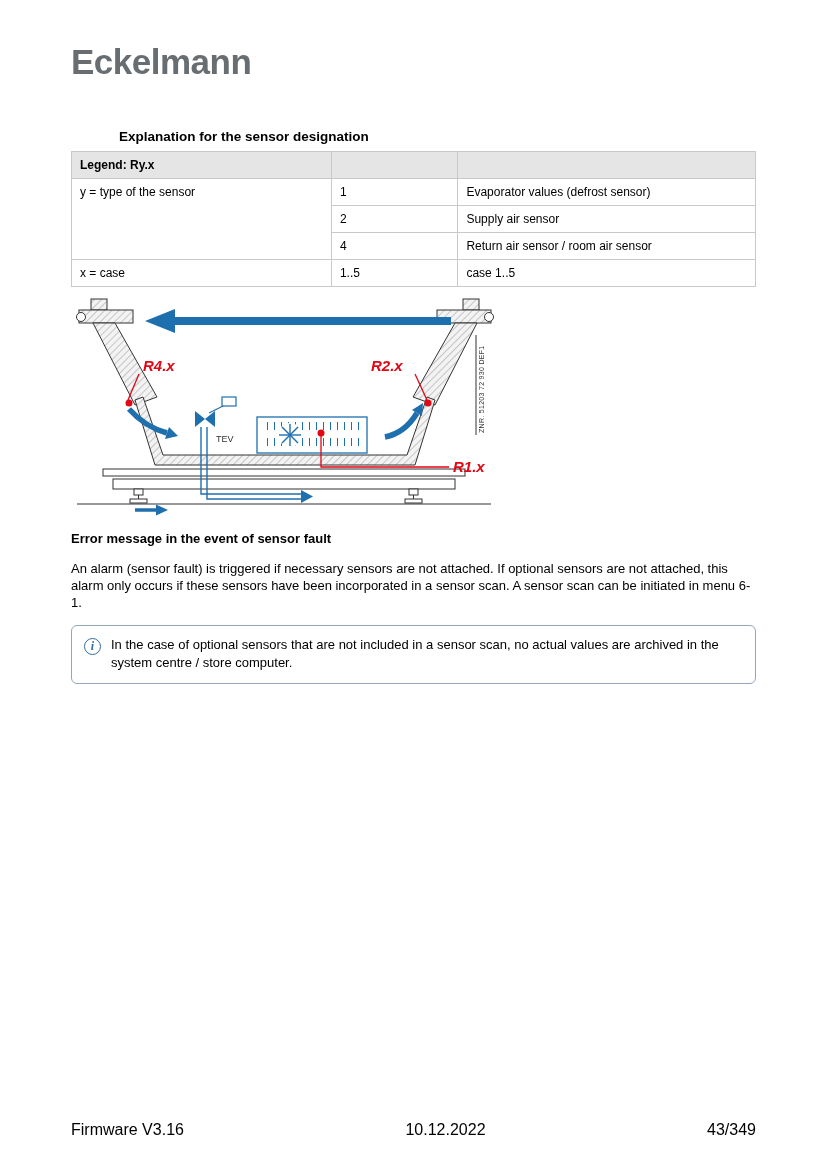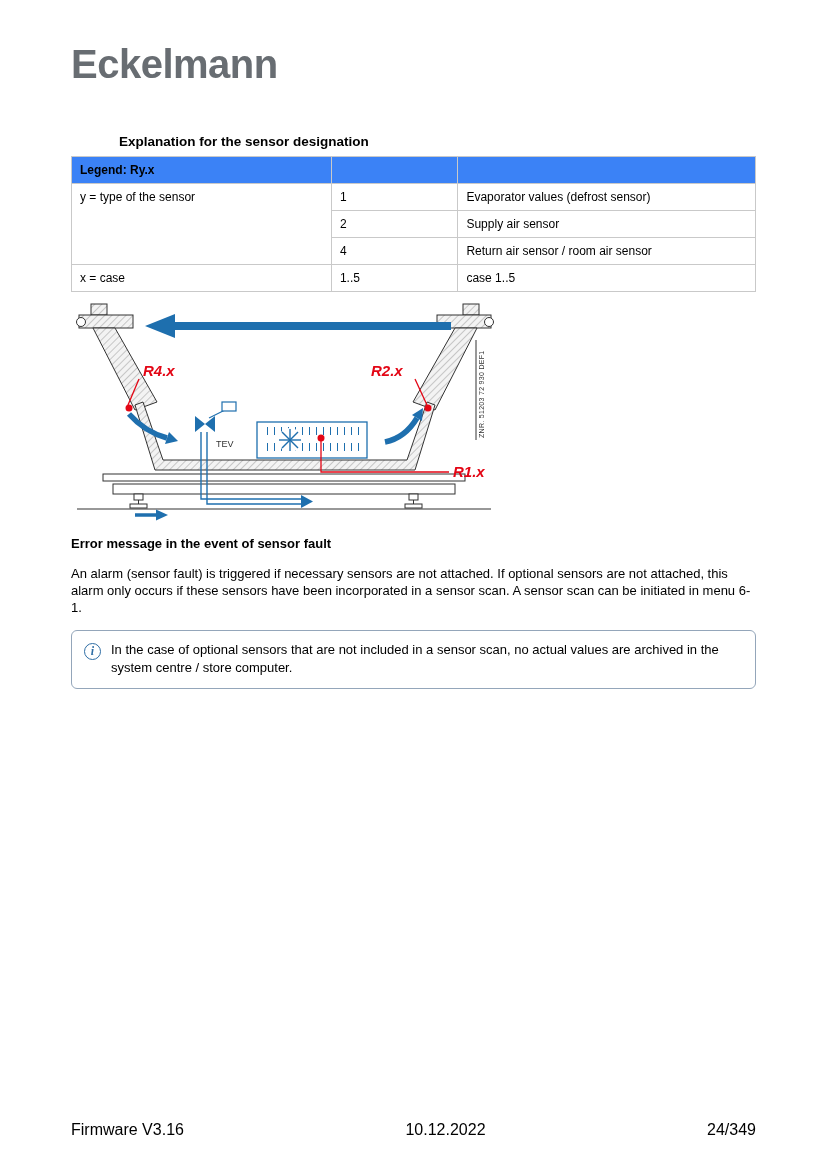--- a/index.html
+++ b/index.html
@@ -9,21 +9,21 @@
   .page {
     position: relative;
     width: 827px;
     height: 1169px;
     background: #fff;
     padding: 40px 71px 0 71px;
     overflow: hidden;
   }
 
   .logo {
-    font-size: 40px;
+    font-size: 35px;
     font-weight: 700;
     color: #686d72;
     letter-spacing: -0.5px;
     line-height: 1;
     margin-top: 4px;
   }
 
   .section-title {
     margin: 50px 0 0 0;
     font-size: 13.5px;
@@ -37,21 +37,21 @@
     margin-top: 7px;
     font-size: 12px;
   }
   .legend-table th, .legend-table td {
     border: 1px solid #c9c9c9;
     padding: 6px 8px;
     text-align: left;
     vertical-align: top;
     font-weight: 400;
   }
-  .legend-table th { background: #3b82f6; font-weight: 700; }
+  .legend-table th { background: #e5e5e5; font-weight: 700; }
   .col1 { width: 38%; }
   .col2 { width: 18.5%; }
   .col3 { width: 43.5%; }
 
   .diagram { margin: 10px 0 0 4px; width: 420px; }
   .diagram svg { display: block; font-family: "Liberation Sans", sans-serif; }
 
   .error-heading {
     margin: 6px 0 0 0;
     font-size: 13px;
@@ -254,16 +254,16 @@
   <p class="error-body">An alarm (sensor fault) is triggered if necessary sensors are not attached. If optional sensors are not attached, this alarm only occurs if these sensors have been incorporated in a sensor scan. A sensor scan can be initiated in menu 6-1.</p>
 
   <div class="info-box">
     <span class="info-icon">i</span>
     <p class="info-text">In the case of optional sensors that are not included in a sensor scan, no actual values are archived in the system centre / store computer.</p>
   </div>
 
   <div class="footer">
     <span>Firmware V3.16</span>
     <span>10.12.2022</span>
-    <span>24/349</span>
+    <span>43/349</span>
   </div>
 
 </div>
 
 </body></html>

